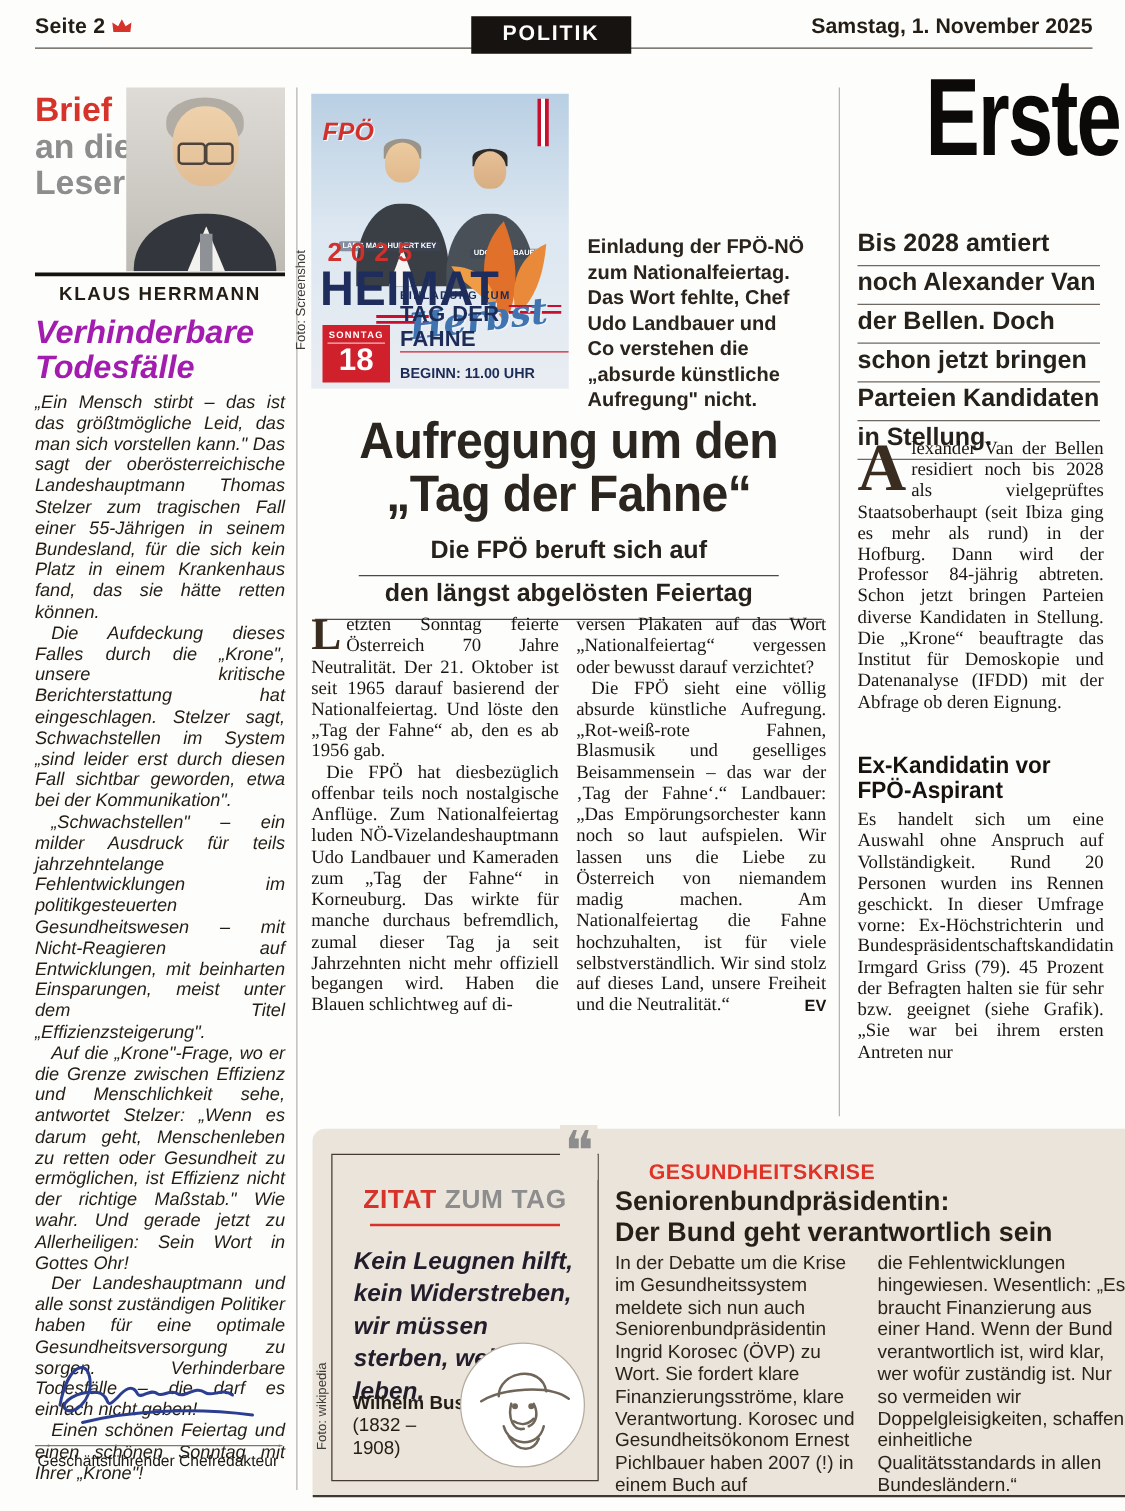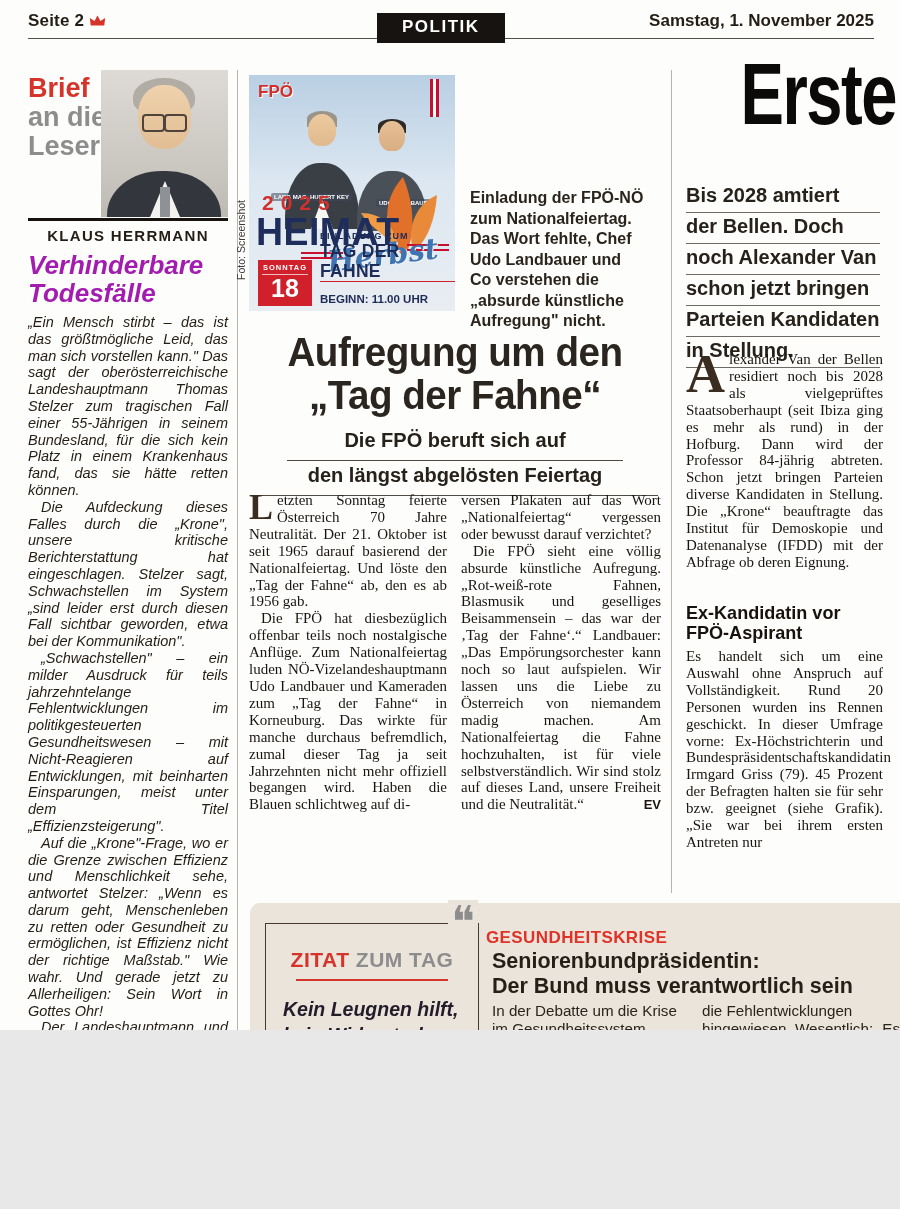--- a/index.html
+++ b/index.html
@@ -1,16 +1,16 @@
 <!DOCTYPE html>
 <html><head>
 <meta charset="utf-8">
 <style>
   html,body{margin:0;padding:0;background:#e8e8e8;}
-  #page{position:relative;width:900px;height:1030px;margin:0 auto;background:#fdfdfb;
+  #page{position:relative;width:900px;height:1209px;margin:0 auto;background:#fdfdfb;
         font-family:"Liberation Sans",sans-serif;color:#231d16;overflow:hidden;}
   .abs{position:absolute;}
 
   
   .hdr-rule{left:28px;width:846px;top:38px;border-top:1.5px solid #55504a;height:0;}
   .seite{left:28px;top:11px;font-size:17px;font-weight:700;letter-spacing:.2px;}
   .crown-icon{display:inline-block;vertical-align:-1px;margin-left:5px;}
   .politik-box{left:377px;top:13px;background:#161310;color:#fff;padding:4px 25px 6px;
                font-size:17px;font-weight:700;letter-spacing:1.5px;z-index:5;}
   .date{right:26px;top:11px;font-size:17px;font-weight:700;}
@@ -44,21 +44,21 @@
   .brief-body p+p{text-indent:13px;}
   .signature{left:36px;top:1076px;}
   .sig-line{left:28px;top:1156px;width:198px;border-top:1px solid #7d7872;height:0;}
   .sig-caption{left:30px;top:1162px;font-size:12.5px;color:#1c1813;}
 
   
   .poster{left:249px;top:75px;width:206px;height:236px;overflow:hidden;
           background:linear-gradient(180deg,#b9cfe3,#dce7f1 45%,#e9edf2);}
   .p-credit{left:235px;top:200px;writing-mode:vertical-rl;transform:rotate(180deg);
             font-size:10.5px;color:#3d3a36;}
-  .p-logo{position:absolute;top:7px;left:9px;font-size:17px;font-weight:900;color:#d0312d;
+  .p-logo{position:absolute;top:20px;left:9px;font-size:20px;font-weight:900;font-style:italic;color:#d0312d;
           text-shadow:1px 1px 0 #fff;}
   .p-flag{position:absolute;top:4px;right:16px;width:9px;height:38px;
           background:linear-gradient(90deg,#c8102e 33%,#fff 33% 67%,#c8102e 67%);}
   .p-man{position:absolute;}
   .p-head{position:absolute;left:50%;transform:translateX(-50%);top:0;border-radius:50% 50% 44% 44%;}
   .p-hairL{position:absolute;left:50%;transform:translateX(-50%);border-radius:50% 50% 0 0;}
   .p-body{position:absolute;bottom:0;left:0;right:0;border-radius:46% 46% 0 0/80% 80% 0 0;}
   .p-shirt{position:absolute;bottom:0;left:50%;transform:translateX(-50%);clip-path:polygon(50% 0,0 100%,100% 100%);background:#f6f5f2;}
   .p-tag{position:absolute;font-size:6px;font-weight:700;color:#fff;background:rgba(60,70,90,.55);
          padding:1px 3px;border-radius:2px;white-space:nowrap;}
@@ -121,21 +121,21 @@
   .qtitle .red{color:#d6332b;}
   .qtitle .gray{color:#8d8d8d;}
   .qrule{width:152px;margin:7px auto 0;border-top:2px solid #d6332b;}
   .qtext{margin:15px 15px 0 17px;font-style:italic;font-weight:700;font-size:19.5px;line-height:26px;color:#221c2b;}
   .qauthor{position:absolute;left:16px;bottom:16px;font-size:15px;line-height:18px;color:#241d15;}
   .qauthor .b{font-weight:700;}
   .qportrait{position:absolute;right:10px;bottom:10px;width:98px;height:98px;border-radius:50%;
              background:#fff;border:1px solid #b5ab9e;overflow:hidden;}
   .qcredit{left:252px;top:1090px;writing-mode:vertical-rl;transform:rotate(180deg);font-size:10.5px;color:#3d3a36;}
 
-  .h-kicker{left:486px;top:928px;font-size:17px;font-weight:800;letter-spacing:.4px;color:#e03227;}
+  .h-kicker{left:519px;top:928px;font-size:17px;font-weight:800;letter-spacing:.4px;color:#e03227;}
   .h-head{left:492px;top:949px;font-size:21.5px;line-height:25px;font-weight:800;color:#251f18;}
   .h-col{width:199px;font-size:15.2px;line-height:17.8px;color:#2a241d;}
   .h-col1{left:492px;top:1002px;}
   .h-col2{left:702px;top:1002px;}
 </style>
 </head>
 <body>
 
 <div id="page">
 
@@ -251,22 +251,22 @@
   </div>
   <div class="abs serif mcol2">
     <p>versen Plakaten auf das Wort „Nationalfeiertag“ vergessen oder bewusst darauf verzichtet?</p>
     <p>Die FPÖ sieht eine völlig absurde künstliche Aufregung. „Rot-weiß-rote Fahnen, Blasmusik und geselliges Beisammensein – das war der ‚Tag der Fahne‘.“ Landbauer: „Das Empörungsorchester kann noch so laut aufspielen. Wir lassen uns die Liebe zu Österreich von niemandem madig machen. Am Nationalfeiertag die Fahne hochzuhalten, ist für viele selbstverständlich. Wir sind stolz auf dieses Land, unsere Freiheit und die Neutralität.“</p>
     <div class="byline">EV</div>
   </div>
 
   <div class="abs erste">Erste</div>
   <div class="abs r-intro">
     <div>Bis 2028 amtiert</div>
+    <div>noch Alexander Van</div>
     <div>der Bellen. Doch</div>
-    <div>noch Alexander Van</div>
     <div>schon jetzt bringen</div>
     <div>Parteien Kandidaten</div>
     <div>in Stellung.</div>
   </div>
   <div class="abs serif r-body1">
     <p><span class="dropcap dc3">A</span><span>lexander Van der Bellen residiert noch bis 2028 als vielgeprüftes Staatsoberhaupt (seit Ibiza ging es mehr als rund) in der Hofburg. Dann wird der Professor 84-jährig abtreten. Schon jetzt bringen Parteien diverse Kandidaten in Stellung. Die „Krone“ beauftragte das Institut für Demoskopie und Datenanalyse (IFDD) mit der Abfrage ob deren Eignung.</span></p>
   </div>
   <div class="abs r-subhead">
     <div>Ex-Kandidatin vor</div>
     <div>FPÖ-Aspirant</div>
@@ -303,18 +303,18 @@
           <circle cx="43" cy="50" r="1.4" fill="#6f6558"></circle>
           <circle cx="56" cy="50" r="1.4" fill="#6f6558"></circle>
         </g>
       </svg>
     </div>
   </div>
 
   <div class="abs h-kicker">GESUNDHEITSKRISE</div>
   <div class="abs h-head">
     <div>Seniorenbundpräsidentin:</div>
-    <div>Der Bund muss verantwortlich sein</div>
+    <div>Der Bund geht verantwortlich sein</div>
   </div>
   <div class="abs h-col h-col1">In der Debatte um die Krise im Gesundheitssystem meldete sich nun auch Seniorenbundpräsidentin Ingrid Korosec (ÖVP) zu Wort. Sie fordert klare Finanzierungsströme, klare Verantwortung. Korosec und Gesundheitsökonom Ernest Pichlbauer haben 2007 (!) in einem Buch auf</div>
   <div class="abs h-col h-col2">die Fehlentwicklungen hingewiesen. Wesentlich: „Es braucht Finanzierung aus einer Hand. Wenn der Bund verantwortlich ist, wird klar, wer wofür zuständig ist. Nur so vermeiden wir Doppelgleisigkeiten, schaffen einheitliche Qualitätsstandards in allen Bundesländern.“</div>
 
 </div>
 
 </body></html>

